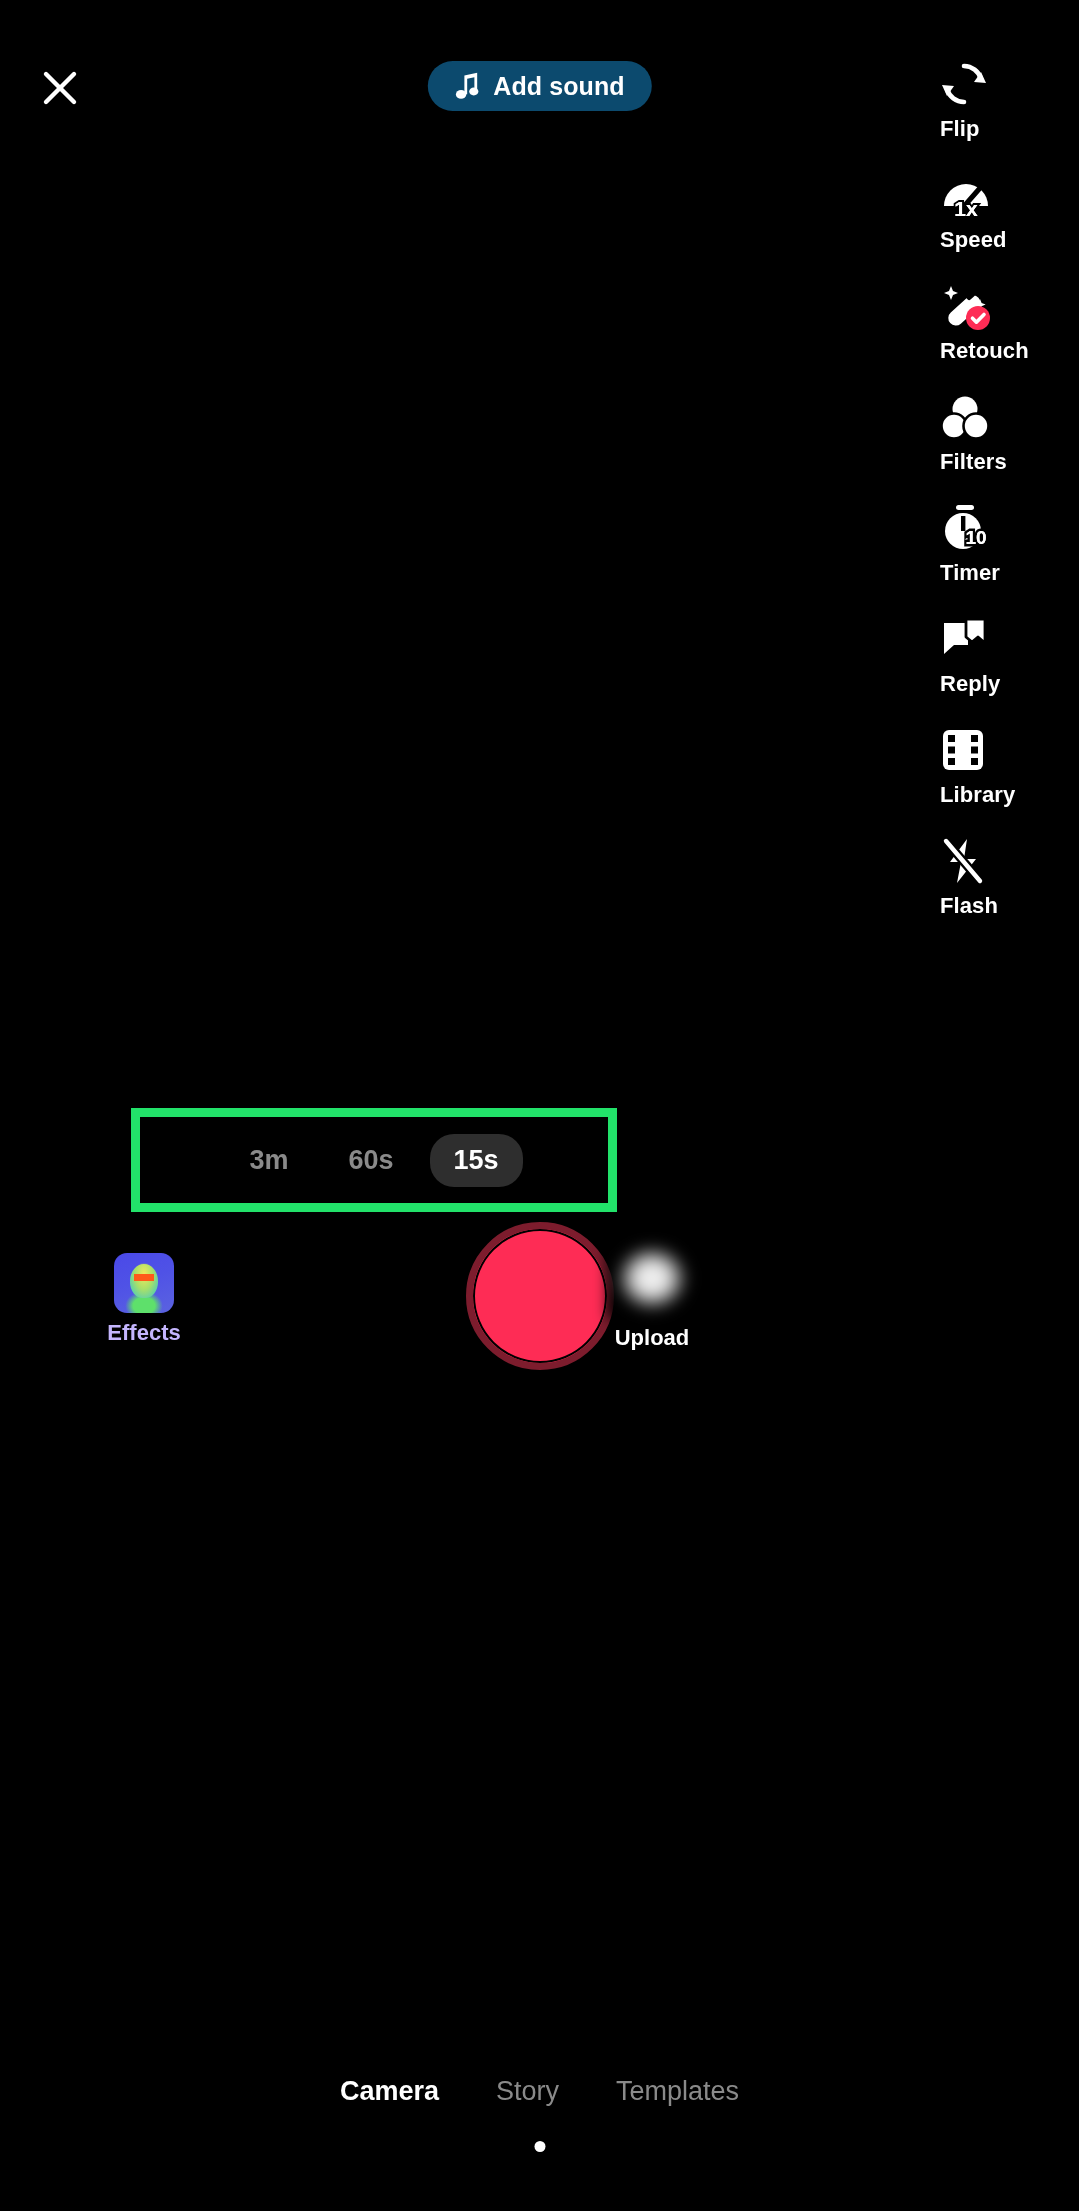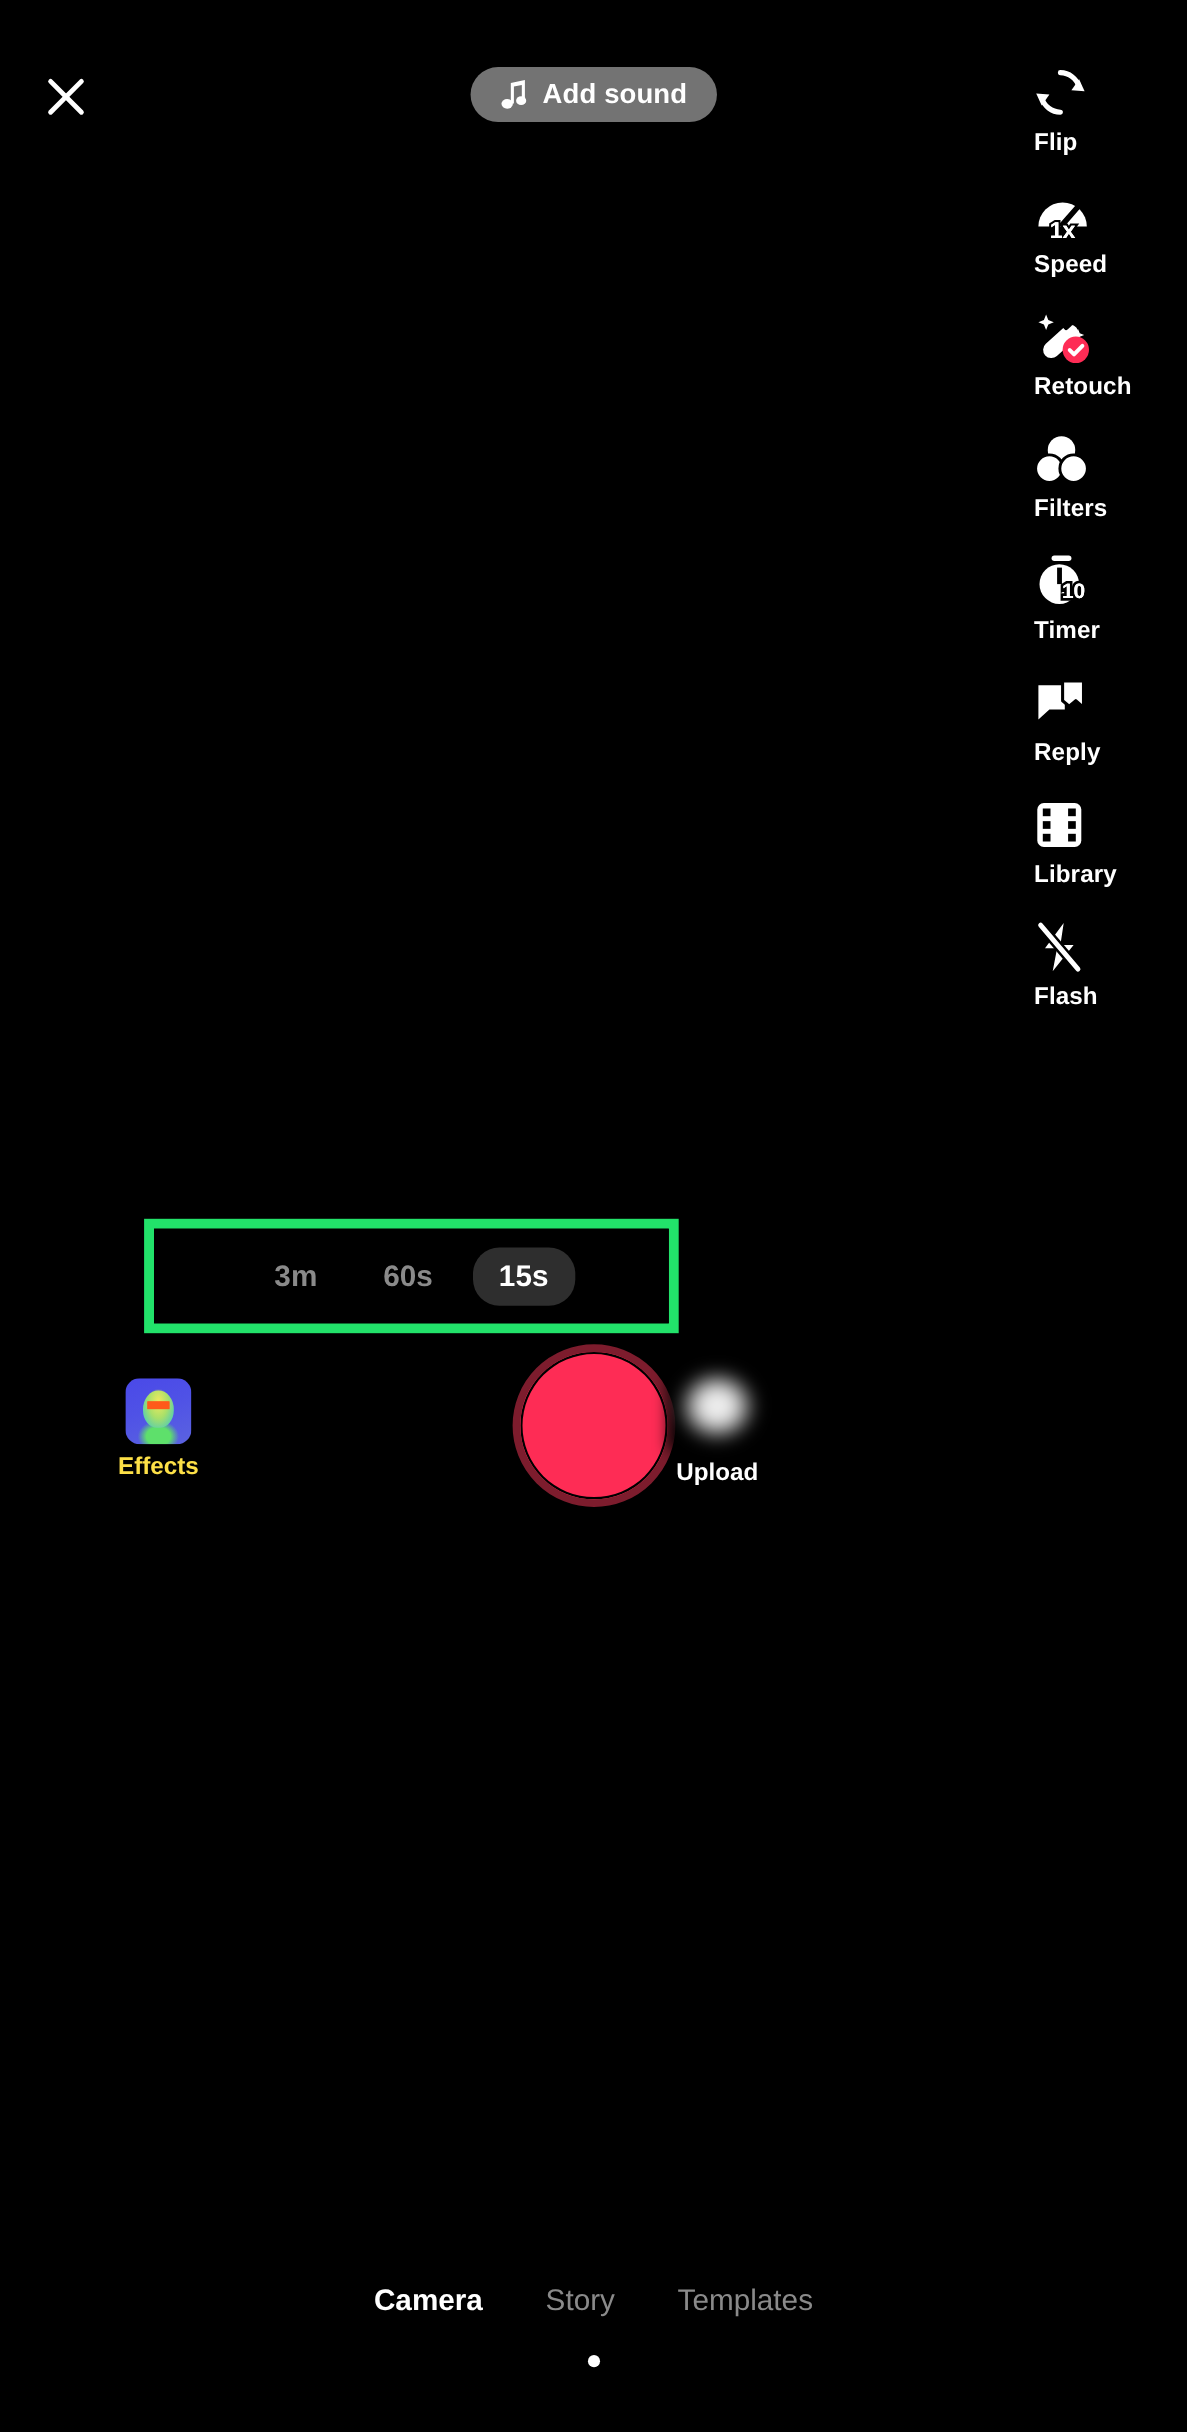--- a/index.html
+++ b/index.html
@@ -39,21 +39,21 @@
   .add-sound {
     position: absolute;
     left: 50%;
     transform: translateX(-50%);
     top: 61px;
     height: 50px;
     display: flex;
     align-items: center;
     gap: 13px;
     padding: 0 27px;
-    background: #737373;
+    background: #0c4a6e;
     border-radius: 25px;
     cursor: pointer;
   }
   .add-sound .note-icon { display: flex; }
   .add-sound-label {
     font-size: 25px;
     font-weight: bold;
     letter-spacing: 0.1px;
     color: #fff;
     line-height: 1;
@@ -186,21 +186,21 @@
     width: 20px;
     height: 7px;
     background:
       radial-gradient(circle 3.5px at 3.5px 3.5px, #ff5a1a 0 100%),
       radial-gradient(circle 3.5px at 16.5px 3.5px, #ff5a1a 0 100%);
   }
   .effects-label {
     margin-top: 9px;
     font-size: 22px;
     font-weight: bold;
-    color: #fde047;
+    color: #c4b5fd;
     line-height: 1;
   }
 
   .upload-btn {
     position: absolute;
     left: 576px;
     top: 1245px;
     width: 88px;
     display: flex;
     flex-direction: column;

